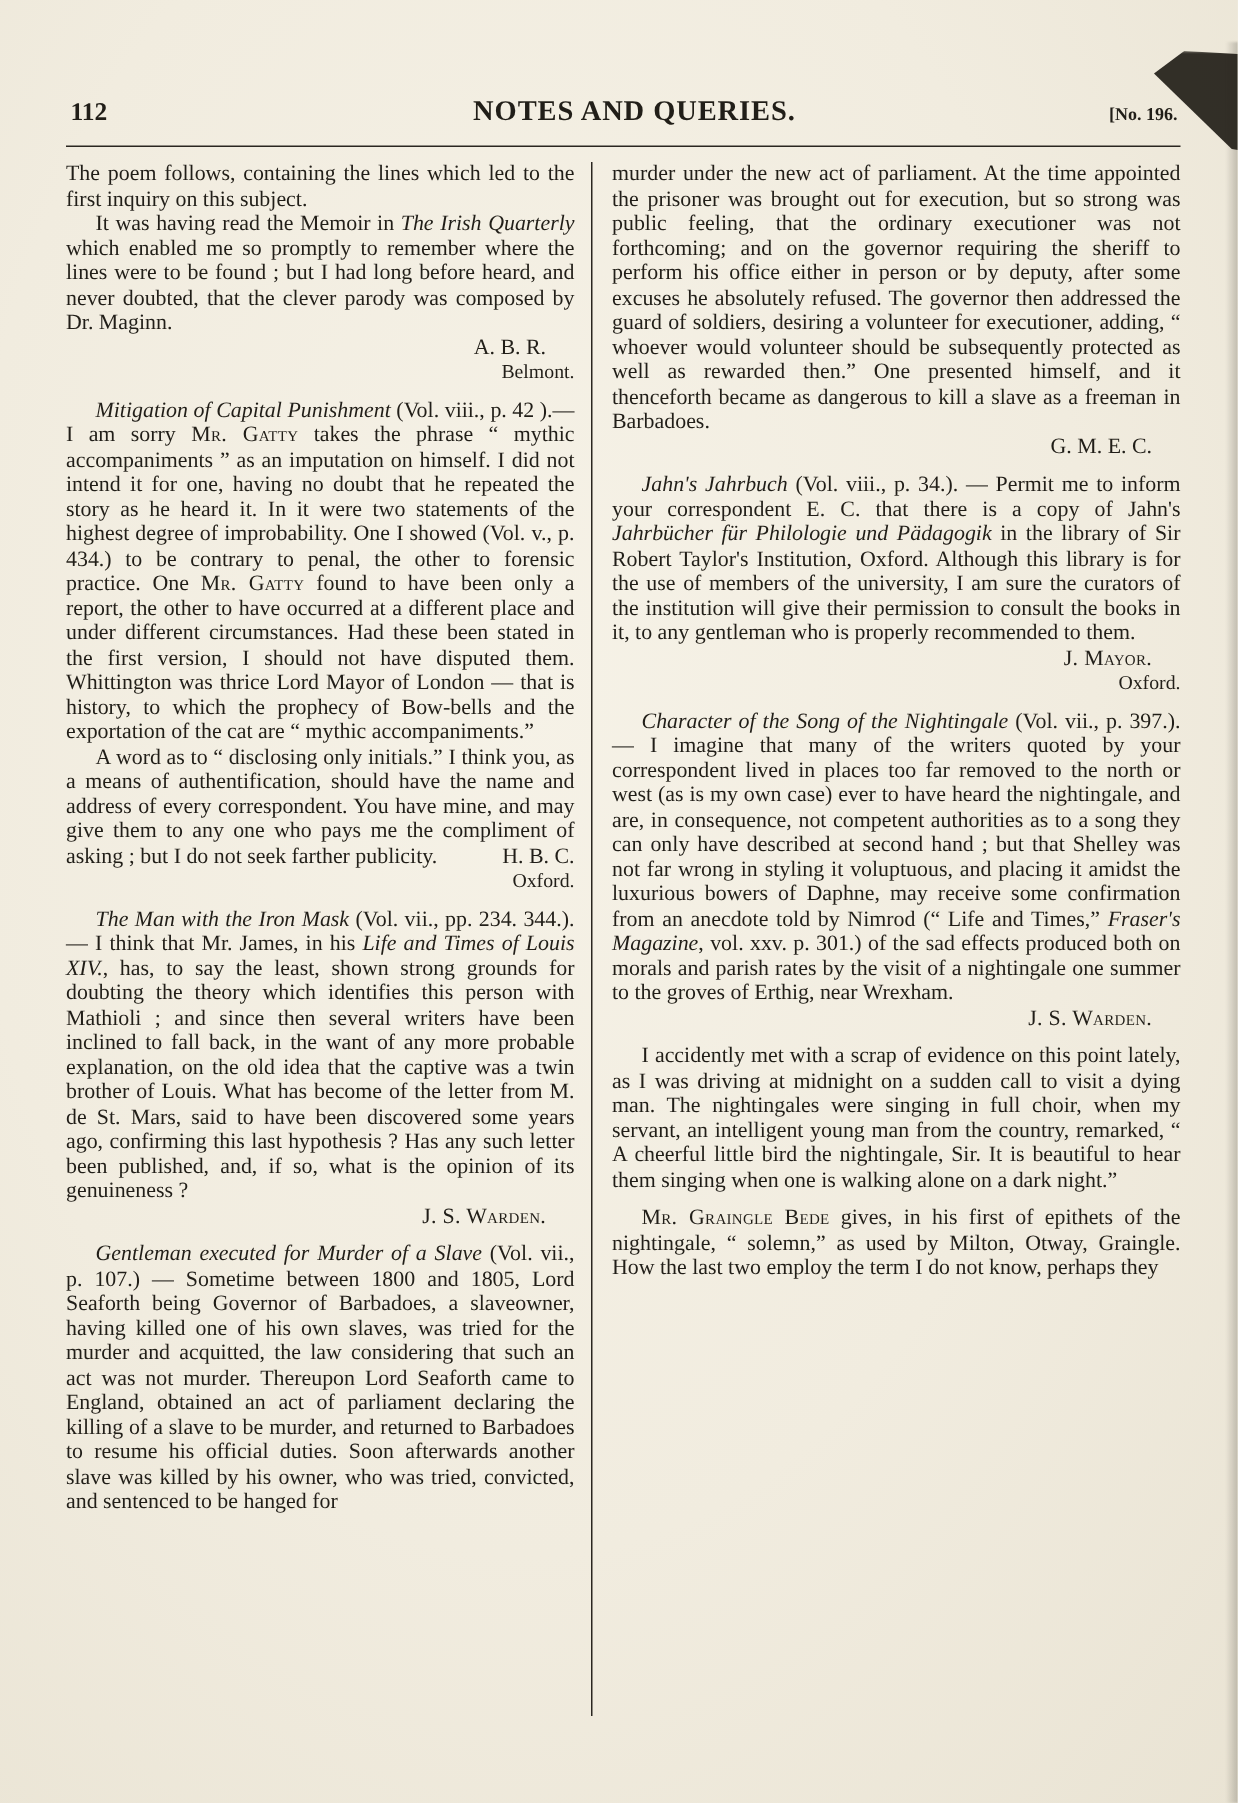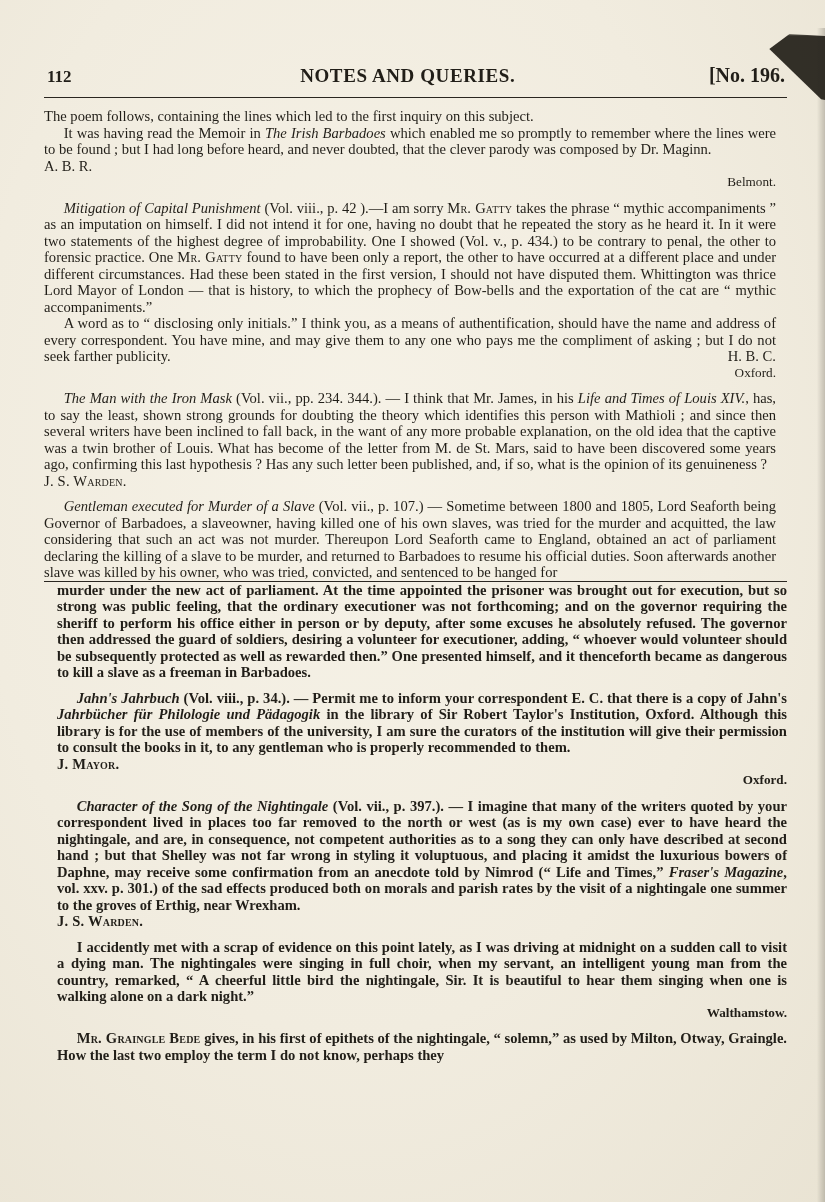--- a/index.html
+++ b/index.html
@@ -16,41 +16,40 @@
     background: radial-gradient(ellipse at 42% 38%, #f6f2e7 0%, #f1ecdf 55%, #e9e3d3 100%);
     overflow: hidden;
     padding-left: 12px;
   }
   .header {
     position: absolute; top: 64px; left: 47px; right: 52px;
     display: flex; justify-content: space-between; align-items: baseline;
   }
   .pagenum { font-size: 17px; font-weight: bold; }
   .title   { font-size: 19px; font-weight: bold; letter-spacing: 0.6px; margin-left: 35px; }
-  .issue   { font-size: 20px; font-weight: bold; }
+  .issue   { font-size: 12px; font-weight: bold; }
   .head-rule {
     position: absolute; top: 97px; left: 44px; right: 50px;
     border-top: 1.7px solid #2a2620;
   }
   .columns {
     position: absolute; top: 108px; left: 44px; right: 50px; bottom: 58px;
     display: flex;
-    flex-direction: column;
   }
   .col {
     font-size: 14.6px; line-height: 16.5px;
     text-align: justify;
   }
   .col.left  { flex: 0 0 350px; padding-right: 11px; box-sizing: border-box; }
   .col-divider { flex: 0 0 1px; background: #2a2620; }
-  .col.right { flex: 1; padding-left: 13px; box-sizing: border-box; font-weight: bold; }
+  .col.right { flex: 1; padding-left: 13px; box-sizing: border-box; }
   .block { text-indent: 1.35em; }
   .block.first { text-indent: 0; }
   .block.sect  { margin-top: 9px; }
-  .block.sig   { text-indent: 0; padding-right: 1.3em; }
+  .block.sig   { text-indent: 0; text-align: right; padding-right: 1.3em; }
   .block.place { text-indent: 0.85em; font-size: 13.2px; text-align: right; }
   .i  { font-style: italic; }
   .sc { font-variant: small-caps; letter-spacing: 0.2px; }
   .insig { float: right; }
   .smudge {
     position: absolute; top: 34px; right: 0; width: 72px; height: 68px;
     background: #221f18;
     clip-path: polygon(100% 4%, 100% 100%, 78% 96%, 6% 22%, 34% 0);
     filter: blur(1.2px);
     opacity: 0.92;
@@ -67,38 +66,38 @@
 <div class="page">
   <div class="header">
     <span class="pagenum">112</span>
     <span class="title">NOTES AND QUERIES.</span>
     <span class="issue">[No. 196.</span>
   </div>
   <div class="head-rule"></div>
   <div class="columns">
     <div class="col left">
         <div class="block first"><span>The poem follows, containing the lines which led to the first inquiry on this subject.</span></div>
-        <div class="block para"><span>It was having read the Memoir in </span><span class="i">The Irish Barbadoes</span><span> which enabled me so promptly to remember where the lines were to be found ; but I had long before heard, and never doubted, that the clever parody was composed by Dr. Maginn.</span></div>
+        <div class="block para"><span>It was having read the Memoir in </span><span class="i">The Irish Quarterly</span><span> which enabled me so promptly to remember where the lines were to be found ; but I had long before heard, and never doubted, that the clever parody was composed by Dr. Maginn.</span></div>
         <div class="block sig"><span>A. B. R.</span></div>
         <div class="block place"><span>Belmont.</span></div>
         <div class="block para sect"><span class="i">Mitigation of Capital Punishment</span><span> (Vol. viii., p. 42 ).—I am sorry </span><span class="sc">Mr. Gatty</span><span> takes the phrase “ mythic accompaniments ” as an imputation on himself.  I did not intend it for one, having no doubt that he repeated the story as he heard it. In it were two statements of the highest degree of improbability.  One I showed (Vol. v., p. 434.) to be contrary to penal, the other to forensic practice. One </span><span class="sc">Mr. Gatty</span><span> found to have been only a report, the other to have occurred at a different place and under different circumstances.  Had these been stated in the first version, I should not have disputed them.  Whittington was thrice Lord Mayor of London — that is history, to which the prophecy of Bow-bells and the exportation of the cat are “ mythic accompaniments.”</span></div>
         <div class="block para"><span>A word as to “ disclosing only initials.”  I think you, as a means of authentification, should have the name and address of every correspondent. You have mine, and may give them to any one who pays me the compliment of asking ; but I do not seek farther publicity.</span><span class="insig">H. B. C.</span></div>
         <div class="block place"><span>Oxford.</span></div>
         <div class="block para sect"><span class="i">The Man with the Iron Mask</span><span> (Vol. vii., pp. 234. 344.). — I think that Mr. James, in his </span><span class="i">Life and Times of Louis XIV.</span><span>, has, to say the least, shown strong grounds for doubting the theory which identifies this person with Mathioli ; and since then several writers have been inclined to fall back, in the want of any more probable explanation, on the old idea that the captive was a twin brother of Louis.  What has become of the letter from M. de St. Mars, said to have been discovered some years ago, confirming this last hypothesis ? Has any such letter been published, and, if so, what is the opinion of its genuineness ?</span></div>
         <div class="block sig"><span class="sc">J. S. Warden.</span></div>
         <div class="block para sect"><span class="i">Gentleman executed for Murder of a Slave</span><span> (Vol. vii., p. 107.) — Sometime between 1800 and 1805, Lord Seaforth being Governor of Barbadoes, a slaveowner, having killed one of his own slaves, was tried for the murder and acquitted, the law considering that such an act was not murder. Thereupon Lord Seaforth came to England, obtained an act of parliament declaring the killing of a slave to be murder, and returned to Barbadoes to resume his official duties.  Soon afterwards another slave was killed by his owner, who was tried, convicted, and sentenced to be hanged for</span></div>
       </div>
     <div class="col-divider"></div>
     <div class="col right">
         <div class="block first"><span>murder under the new act of parliament.  At the time appointed the prisoner was brought out for execution, but so strong was public feeling, that the ordinary executioner was not forthcoming; and on the governor requiring the sheriff to perform his office either in person or by deputy, after some excuses he absolutely refused.  The governor then addressed the guard of soldiers, desiring a volunteer for executioner, adding, “ whoever would volunteer should be subsequently protected as well as rewarded then.”  One presented himself, and it thenceforth became as dangerous to kill a slave as a freeman in Barbadoes.</span></div>
+        <div class="block sig"><span>G. M. E. C.</span></div>
         <div class="block para sect"><span class="i">Jahn's Jahrbuch</span><span> (Vol. viii., p. 34.). — Permit me to inform your correspondent E. C. that there is a copy of Jahn's </span><span class="i">Jahrbücher für Philologie und Pädagogik</span><span> in the library of Sir Robert Taylor's Institution, Oxford.  Although this library is for the use of members of the university, I am sure the curators of the institution will give their permission to consult the books in it, to any gentleman who is properly recommended to them.</span></div>
         <div class="block sig"><span class="sc">J. Mayor.</span></div>
         <div class="block place"><span>Oxford.</span></div>
         <div class="block para sect"><span class="i">Character of the Song of the Nightingale</span><span> (Vol. vii., p. 397.). — I imagine that many of the writers quoted by your correspondent lived in places too far removed to the north or west (as is my own case) ever to have heard the nightingale, and are, in consequence, not competent authorities as to a song they can only have described at second hand ; but that Shelley was not far wrong in styling it voluptuous, and placing it amidst the luxurious bowers of Daphne, may receive some confirmation from an anecdote told by Nimrod (“ Life and Times,” </span><span class="i">Fraser's Magazine</span><span>, vol. xxv. p. 301.) of the sad effects produced both on morals and parish rates by the visit of a nightingale one summer to the groves of Erthig, near Wrexham.</span></div>
         <div class="block sig"><span class="sc">J. S. Warden.</span></div>
         <div class="block para sect"><span>I accidently met with a scrap of evidence on this point lately, as I was driving at midnight on a sudden call to visit a dying man.  The nightingales were singing in full choir, when my servant, an intelligent young man from the country, remarked, “ A cheerful little bird the nightingale, Sir.  It is beautiful to hear them singing when one is walking alone on a dark night.”</span></div>
-        <div class="block place"><span>Walthamstow.</span></div>
         <div class="block para sect"><span class="sc">Mr. Graingle Bede</span><span> gives, in his first of epithets of the nightingale, “ solemn,” as used by Milton, Otway, Graingle.  How the last two employ the term I do not know, perhaps they</span></div>
       </div>
   </div>
   <div class="smudge"></div>
   <div class="edge"></div>
 </div>
 
 </body></html>

